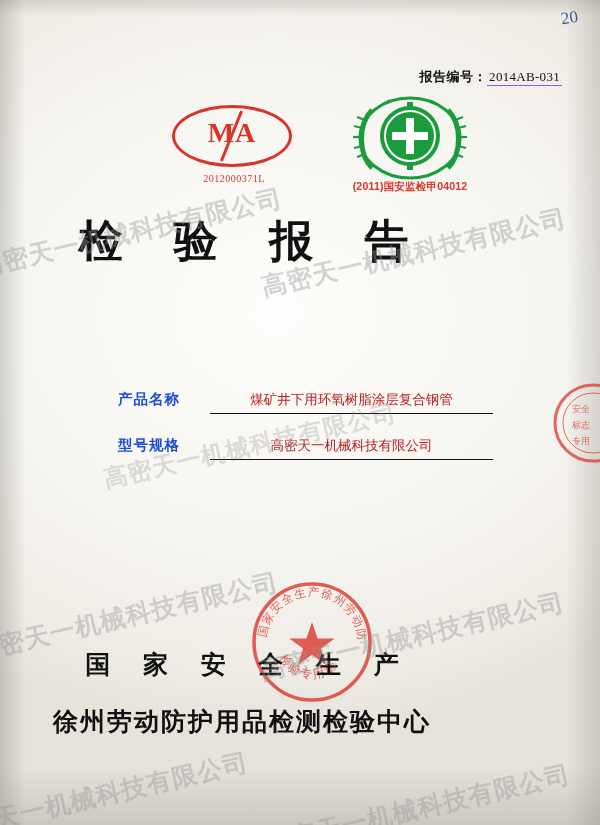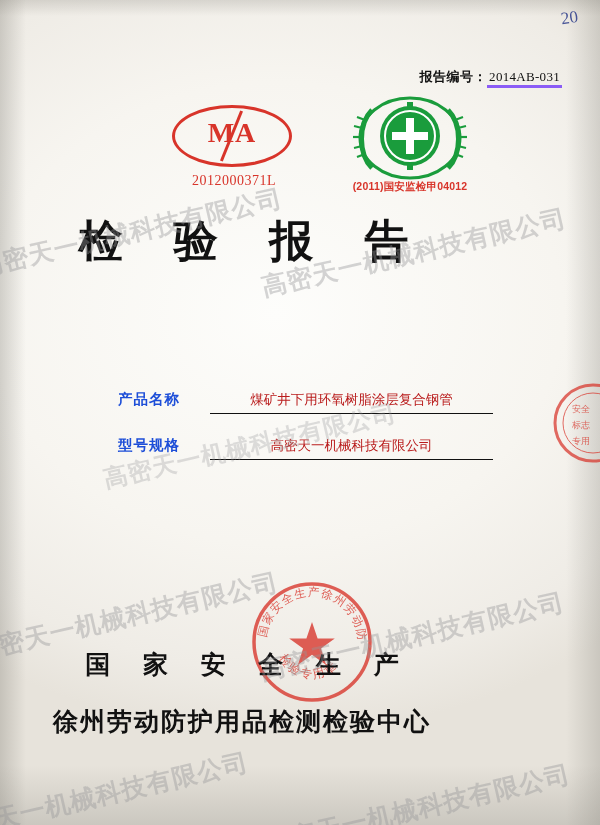--- a/index.html
+++ b/index.html
@@ -64,21 +64,21 @@
     right: 38px;
     top: 68px;
     font-family: "Liberation Sans", sans-serif;
     font-size: 13px;
     color: #111;
     font-weight: bold;
     letter-spacing: 0.5px;
   }
   .report-no .value {
     font-weight: normal;
-    border-bottom: 3px solid #8b5cf6;
+    border-bottom: 1px solid #8b5cf6;
     padding: 0 2px 1px 2px;
     font-family: "Liberation Serif", serif;
     letter-spacing: 0.3px;
   }
 
   
   .ma-mark {
     position: absolute;
     left: 172px;
     top: 105px;
@@ -114,21 +114,21 @@
     background: #d8342a;
     transform: rotate(22deg);
   }
   .ma-code {
     position: absolute;
     left: 0;
     top: 68px;
     width: 124px;
     text-align: center;
     font-family: "Liberation Serif", serif;
-    font-size: 14px;
+    font-size: 10px;
     color: #d8342a;
     letter-spacing: 0.5px;
   }
 
   
   .emblem {
     position: absolute;
     left: 352px;
     top: 96px;
     width: 116px;

